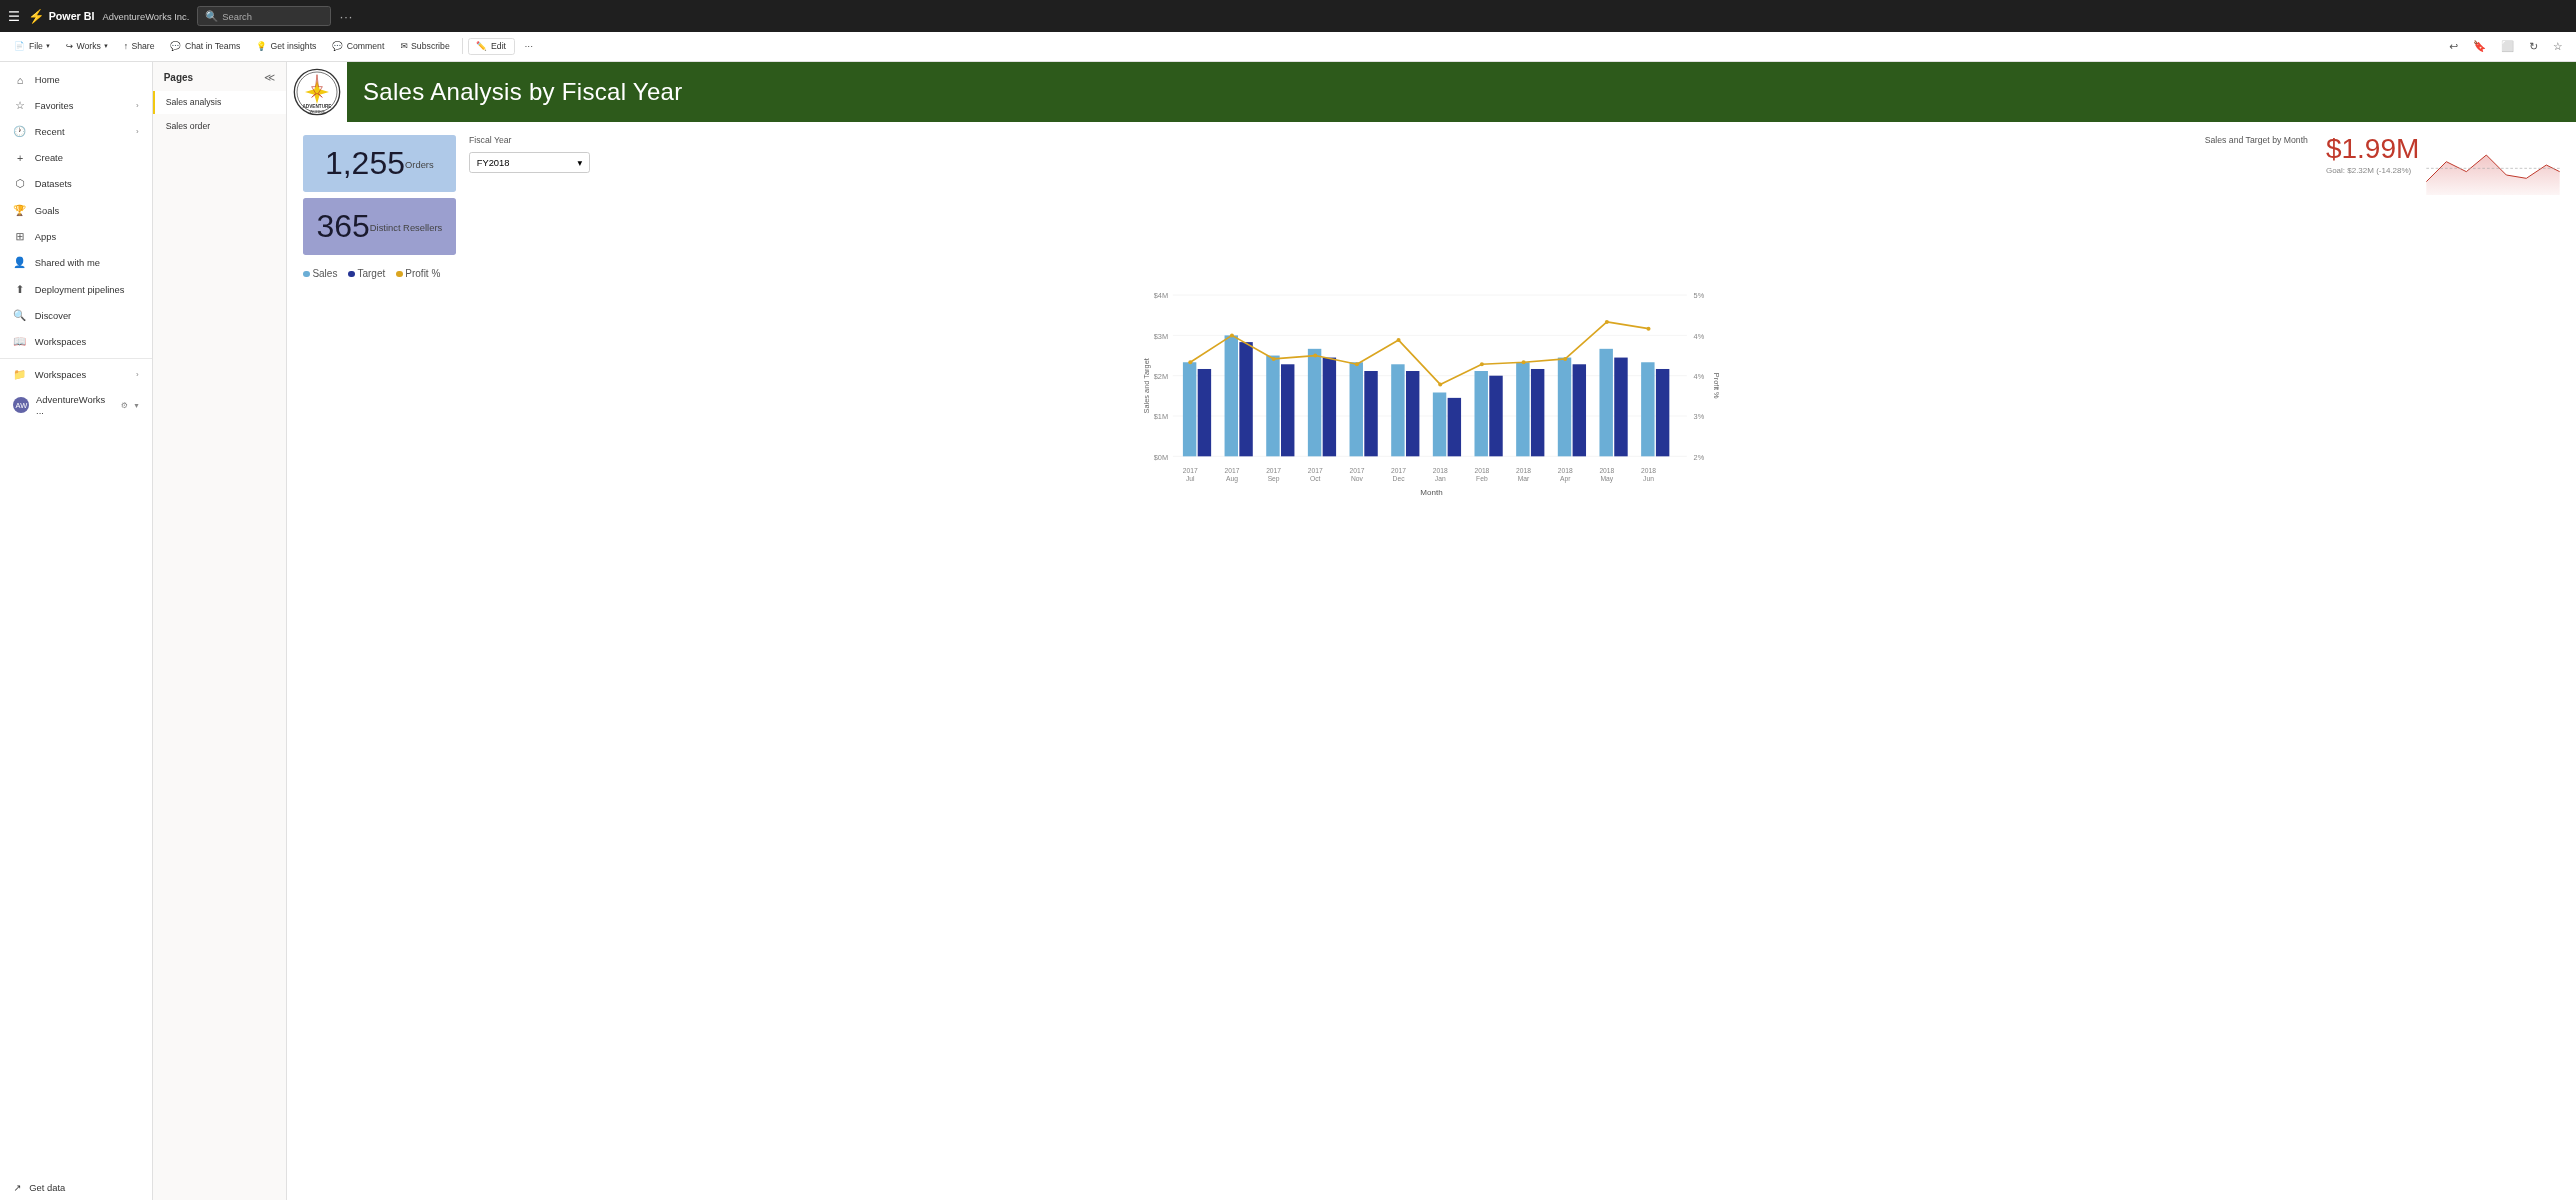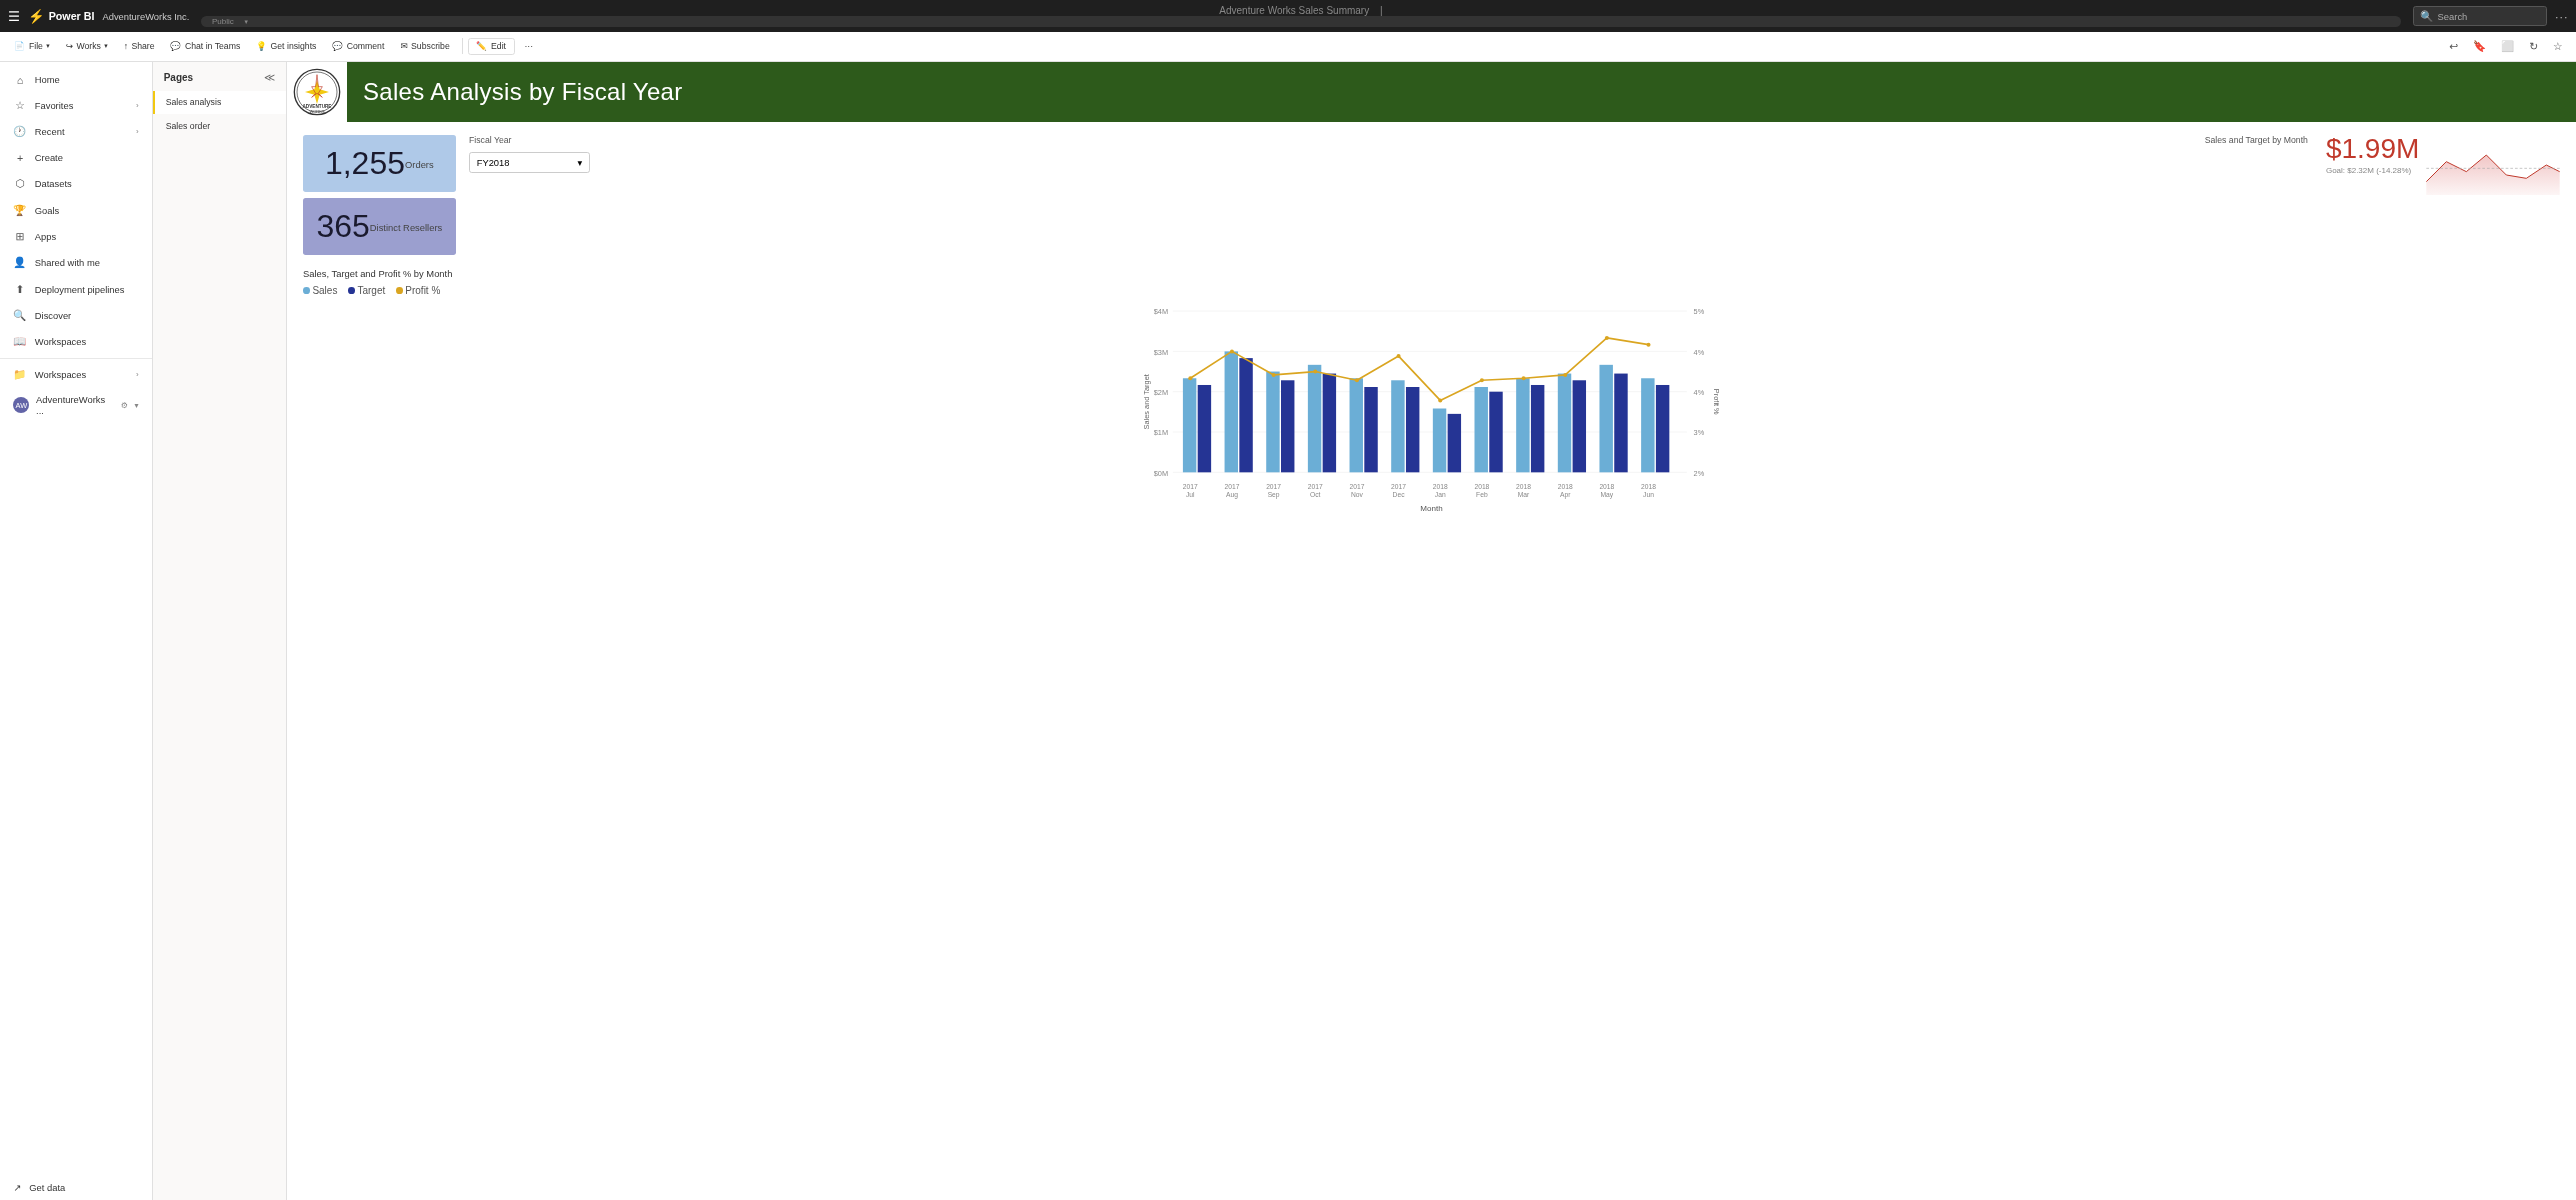--- a/index.html
+++ b/index.html
@@ -295,28 +295,20 @@
 </head>
 <body>
 
 <div class="topbar">
   <button class="hamburger-btn">☰</button>
   <div class="topbar-logo">
     <span style="color:#f2c811;font-size:13.4px;">⚡</span>
     <span class="topbar-logo-text">Power BI</span>
   </div>
   <span class="topbar-org">AdventureWorks Inc.</span>
-  <div class="topbar-title">
-    <span>Adventure Works Sales Summary</span>
-    <span> | </span>
-    <span class="public-badge">
-      <span>Public</span>
-      <span style="font-size:6.7px;">▾</span>
-    </span>
-  </div>
   <div class="topbar-search">
     <span style="color:#aaa;">🔍</span>
     <input type="text" placeholder="Search" style="">
   </div>
   <span class="topbar-dots">···</span>
 </div>
 
 <div class="toolbar">
   <button class="toolbar-btn">
     <span>📄</span>
@@ -515,21 +507,20 @@
 
                     <line x1="0" y1="50" x2="200" y2="50" stroke="#aaa" stroke-width="1" stroke-dasharray="4,3"></line>
                   </svg>
                 </div>
               </div>
             </div>
           </div>
         </div>
 
         <div class="chart-section">
-          <div class="chart-title">Sales, Target and Profit % by Month</div>
           <div class="chart-legend">
             <span><span class="legend-dot" style="background:#6baed6;"></span>Sales</span>
             <span><span class="legend-dot" style="background:#253494;"></span>Target</span>
             <span><span class="legend-dot" style="background:#daa520;"></span>Profit %</span>
           </div>
 
           
           <svg width="100%" height="215" viewBox="0 0 860 320" style="overflow:visible;">
 
             <text x="38" y="20" text-anchor="end" font-size="11" fill="#888">$4M</text>

